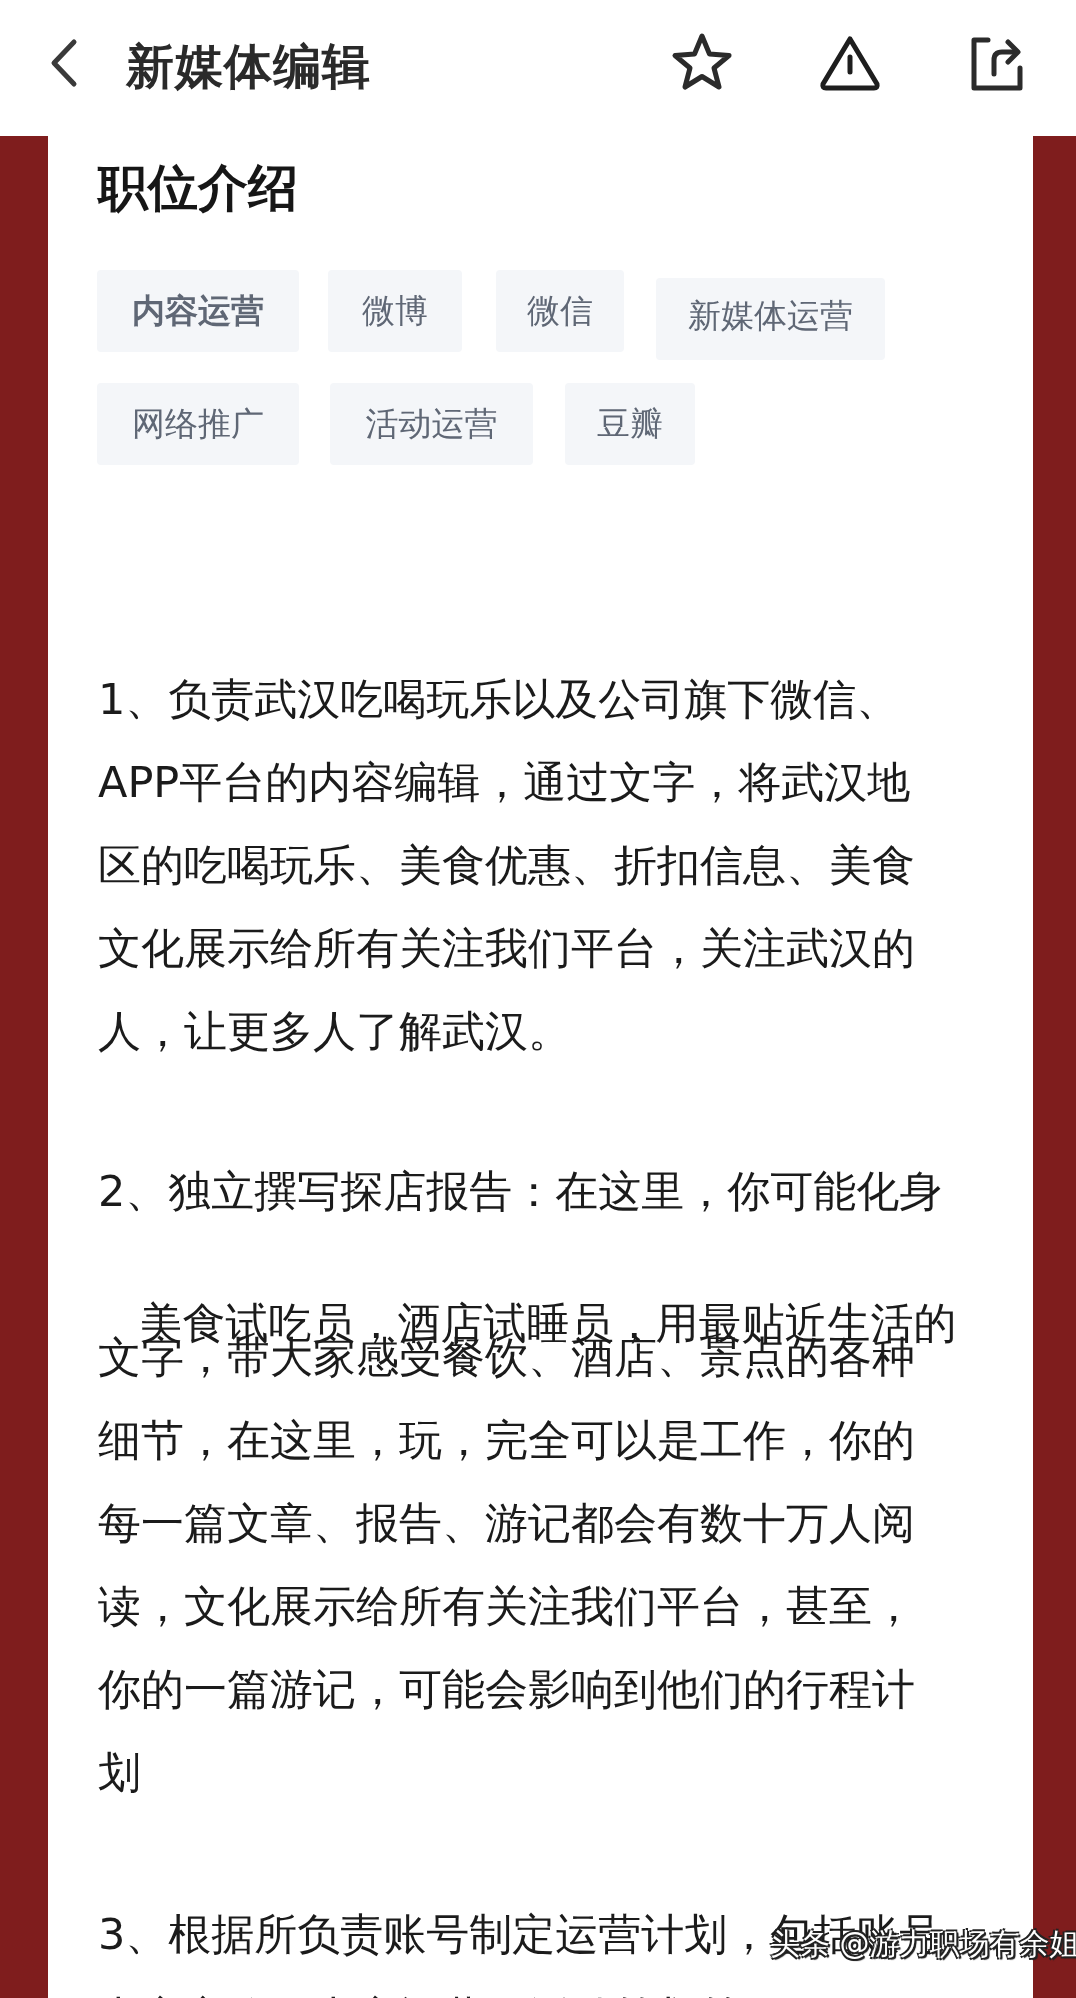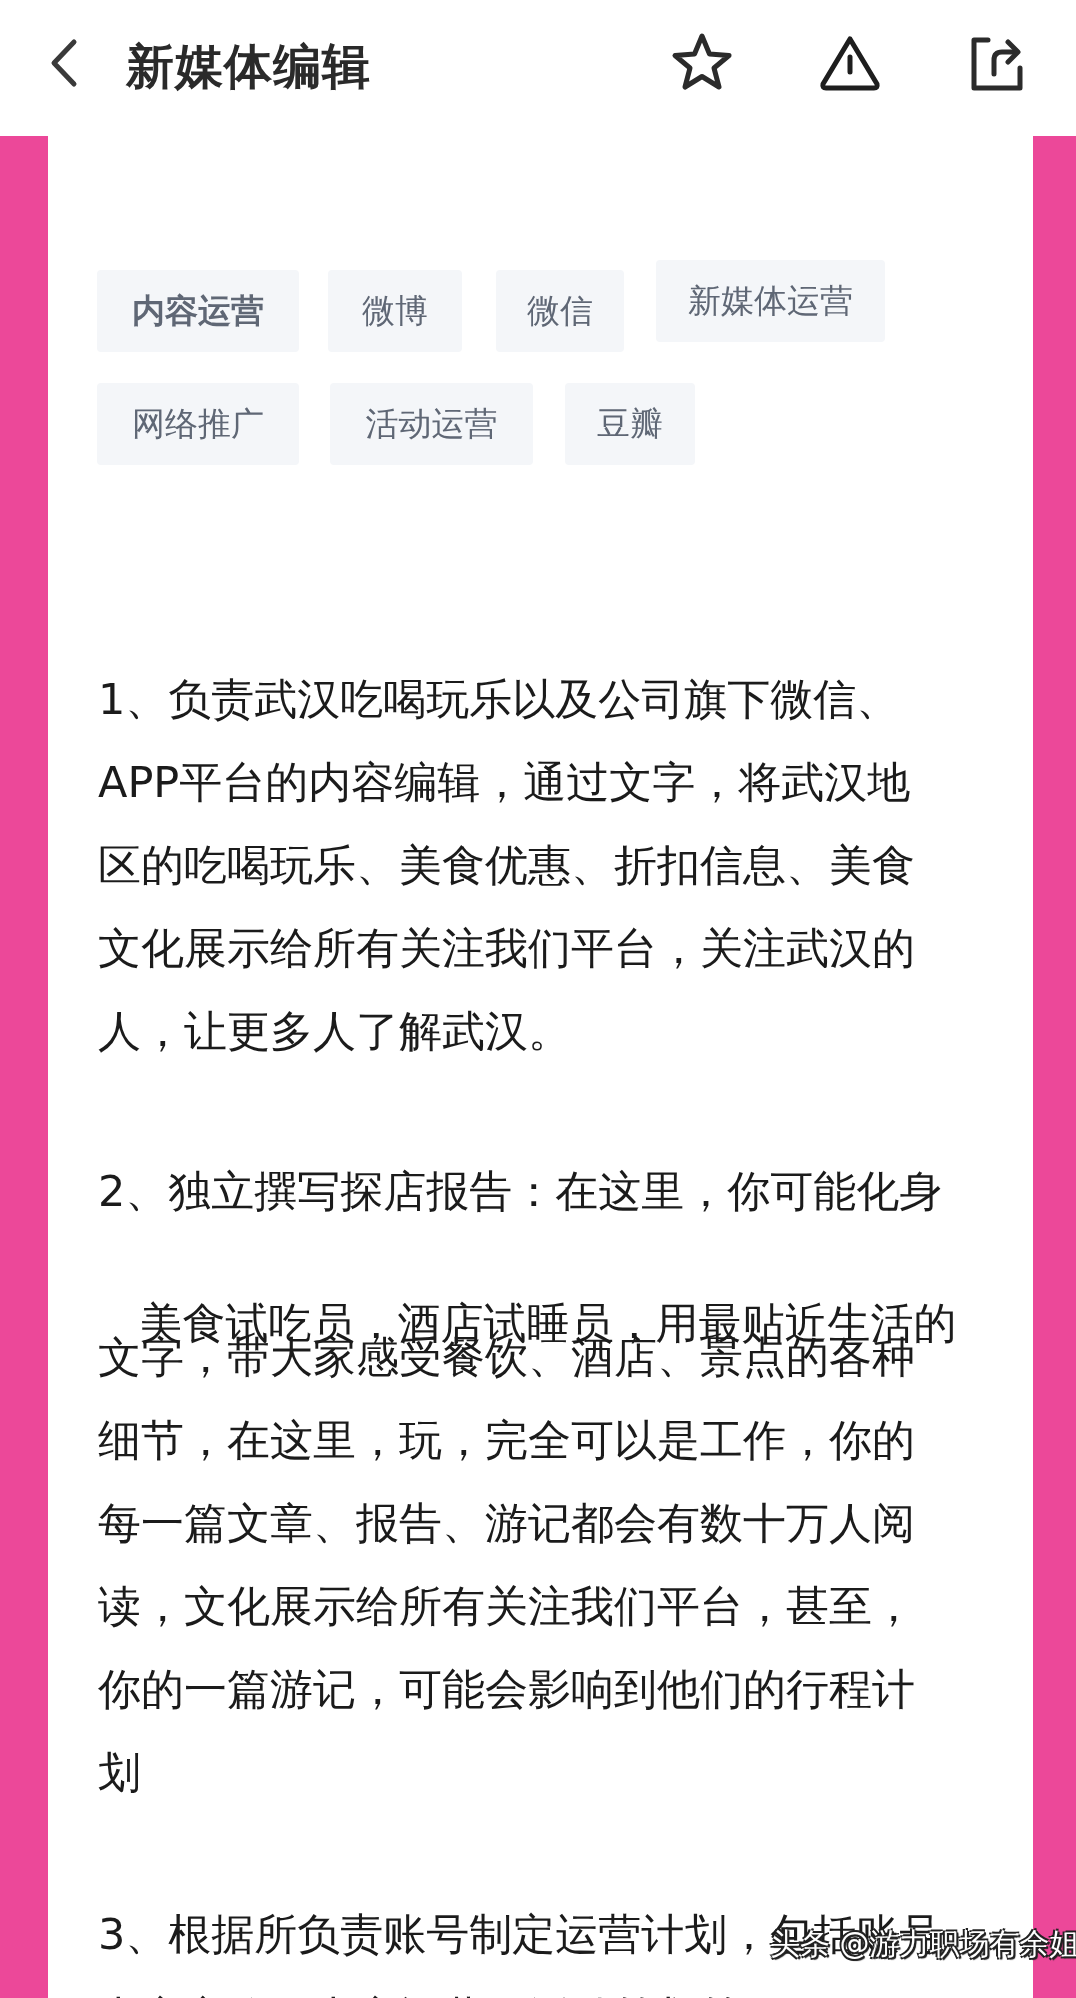--- a/index.html
+++ b/index.html
@@ -3,21 +3,21 @@
   <meta charset="utf-8">
   <style>
     * { margin: 0; padding: 0; box-sizing: border-box; }
     html, body {
       width: 1076px;
       height: 1998px;
       overflow: hidden;
       background: #f6f6f6;
       font-family: "DejaVu Sans", "Liberation Sans", sans-serif;
     }
-    .page { position: relative; width: 1076px; height: 1998px; overflow: hidden; background: #ec4899; }
+    .page { position: relative; width: 1076px; height: 1998px; overflow: hidden; background: #7f1d1d; }
 
     
     .header {
       position: absolute; left: 0; top: 0; width: 1076px; height: 136px;
       background: #ffffff; z-index: 3;
     }
     .back-btn { position: absolute; left: 40px; top: 30px; width: 50px; height: 66px; cursor: pointer; }
     .back-btn svg { width: 50px; height: 66px; }
     .header-title {
       position: absolute; left: 126px; top: 36px; height: 60px; line-height: 60px;
@@ -86,25 +86,26 @@
     <div class="hdr-icon icon-share">
       <svg viewBox="0 0 66 66">
         <path d="M24 10 L10 10 L10 58 L56 58 L56 38" fill="none" stroke="#2b2b2b" stroke-width="5" stroke-linejoin="round" stroke-linecap="round"></path>
         <path d="M30 44 L30 30 Q30 22 38 22 L52 22" fill="none" stroke="#2b2b2b" stroke-width="5" stroke-linecap="round"></path>
         <polyline points="44,12 54,22 44,32" fill="none" stroke="#2b2b2b" stroke-width="5" stroke-linecap="round" stroke-linejoin="round"></polyline>
       </svg>
     </div>
   </div>
 
   <div class="card">
+    <div class="section-title">职位介绍</div>
 
     <div class="tag" style="left:49px; top:134px; width:202px;font-weight:bold;">内容运营</div>
     <div class="tag" style="left:280px; top:134px; width:134px;">微博</div>
     <div class="tag" style="left:448px; top:134px; width:128px;">微信</div>
-    <div class="tag" style="left:608px; top:124px; width:229px;">新媒体运营</div>
+    <div class="tag" style="left:608px; top:142px; width:229px;font-family:Liberation Mono, monospace;">新媒体运营</div>
 
     <div class="tag" style="left:49px; top:247px; width:202px;">网络推广</div>
     <div class="tag" style="left:282px; top:247px; width:203px;">活动运营</div>
     <div class="tag" style="left:517px; top:247px; width:130px;">豆瓣</div>
 
 
     <div class="body-text" style="top:522px;">1、负责武汉吃喝玩乐以及公司旗下微信、</div>
     <div class="body-text" style="top:605px;">APP平台的内容编辑，通过文字，将武汉地</div>
     <div class="body-text" style="top:688px;">区的吃喝玩乐、美食优惠、折扣信息、美食</div>
     <div class="body-text" style="top:771px;">文化展示给所有关注我们平台，关注武汉的</div>

